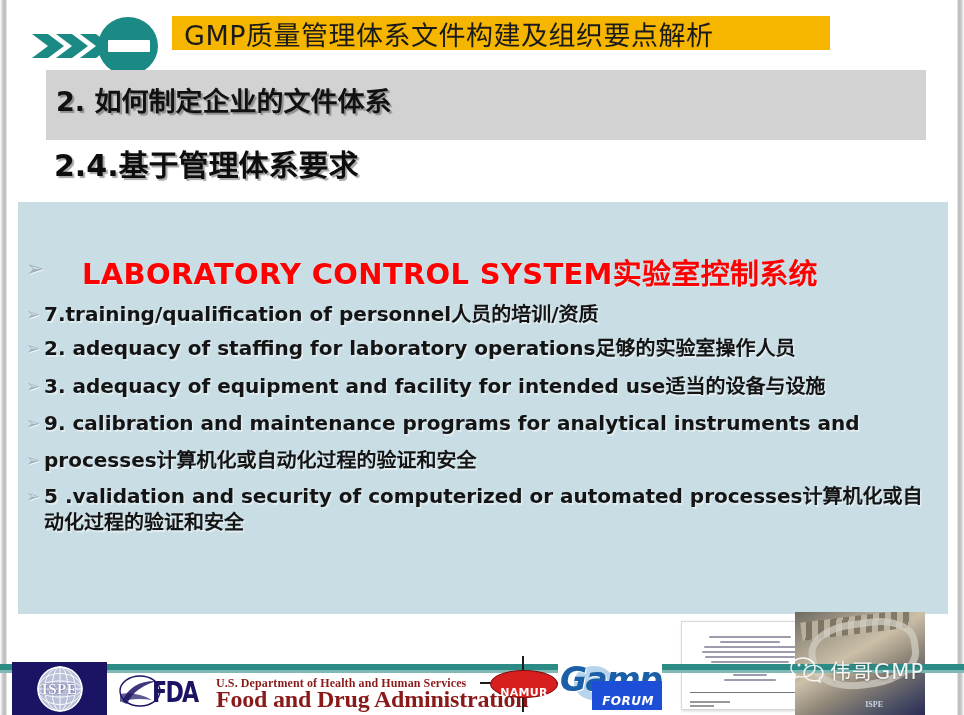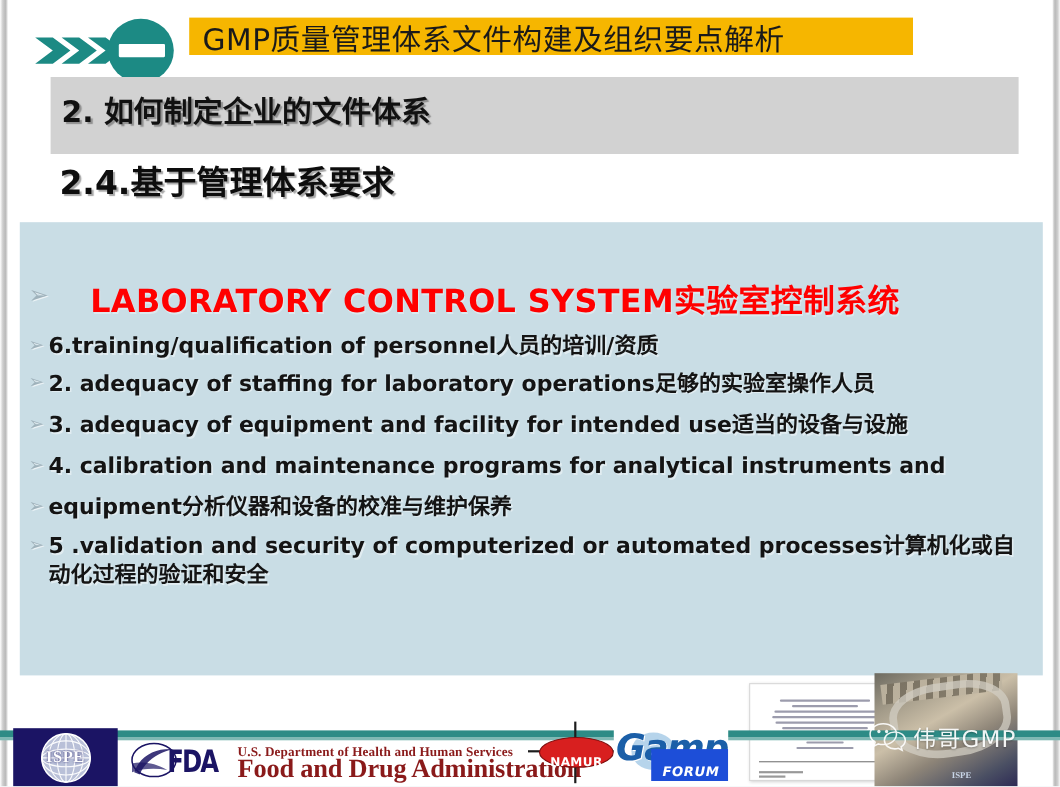--- a/index.html
+++ b/index.html
@@ -394,41 +394,41 @@
 
   <div class="content-box"></div>
 
   <div class="bullet-row row-head">
     <span class="bullet-mark">➢</span>
     <span class="bullet-text">LABORATORY CONTROL SYSTEM实验室控制系统</span>
   </div>
 
   <div class="bullet-row row-1">
     <span class="bullet-mark">➢</span>
-    <span class="bullet-text">6.training/qualification of personnel人员的培训/资质</span>
+    <span class="bullet-text">7.training/qualification of personnel人员的培训/资质</span>
   </div>
 
   <div class="bullet-row row-2">
     <span class="bullet-mark">➢</span>
     <span class="bullet-text">2. adequacy of staffing for laboratory operations足够的实验室操作人员</span>
   </div>
 
   <div class="bullet-row row-3">
     <span class="bullet-mark">➢</span>
     <span class="bullet-text">3. adequacy of equipment and facility for intended use适当的设备与设施</span>
   </div>
 
   <div class="bullet-row row-4">
     <span class="bullet-mark">➢</span>
-    <span class="bullet-text">4. calibration and maintenance programs for analytical instruments and</span>
+    <span class="bullet-text">9. calibration and maintenance programs for analytical instruments and</span>
   </div>
 
   <div class="bullet-row row-5">
     <span class="bullet-mark">➢</span>
-    <span class="bullet-text">equipment分析仪器和设备的校准与维护保养</span>
+    <span class="bullet-text">processes计算机化或自动化过程的验证和安全</span>
   </div>
 
   <div class="bullet-row row-6">
     <span class="bullet-mark">➢</span>
     <span class="bullet-text">5 .validation and security of computerized or automated processes计算机化或自动化过程的验证和安全</span>
   </div>
 
   <div class="doc-thumb">
     <div class="block-top">
       <div class="ln" style="width:82px"></div>

